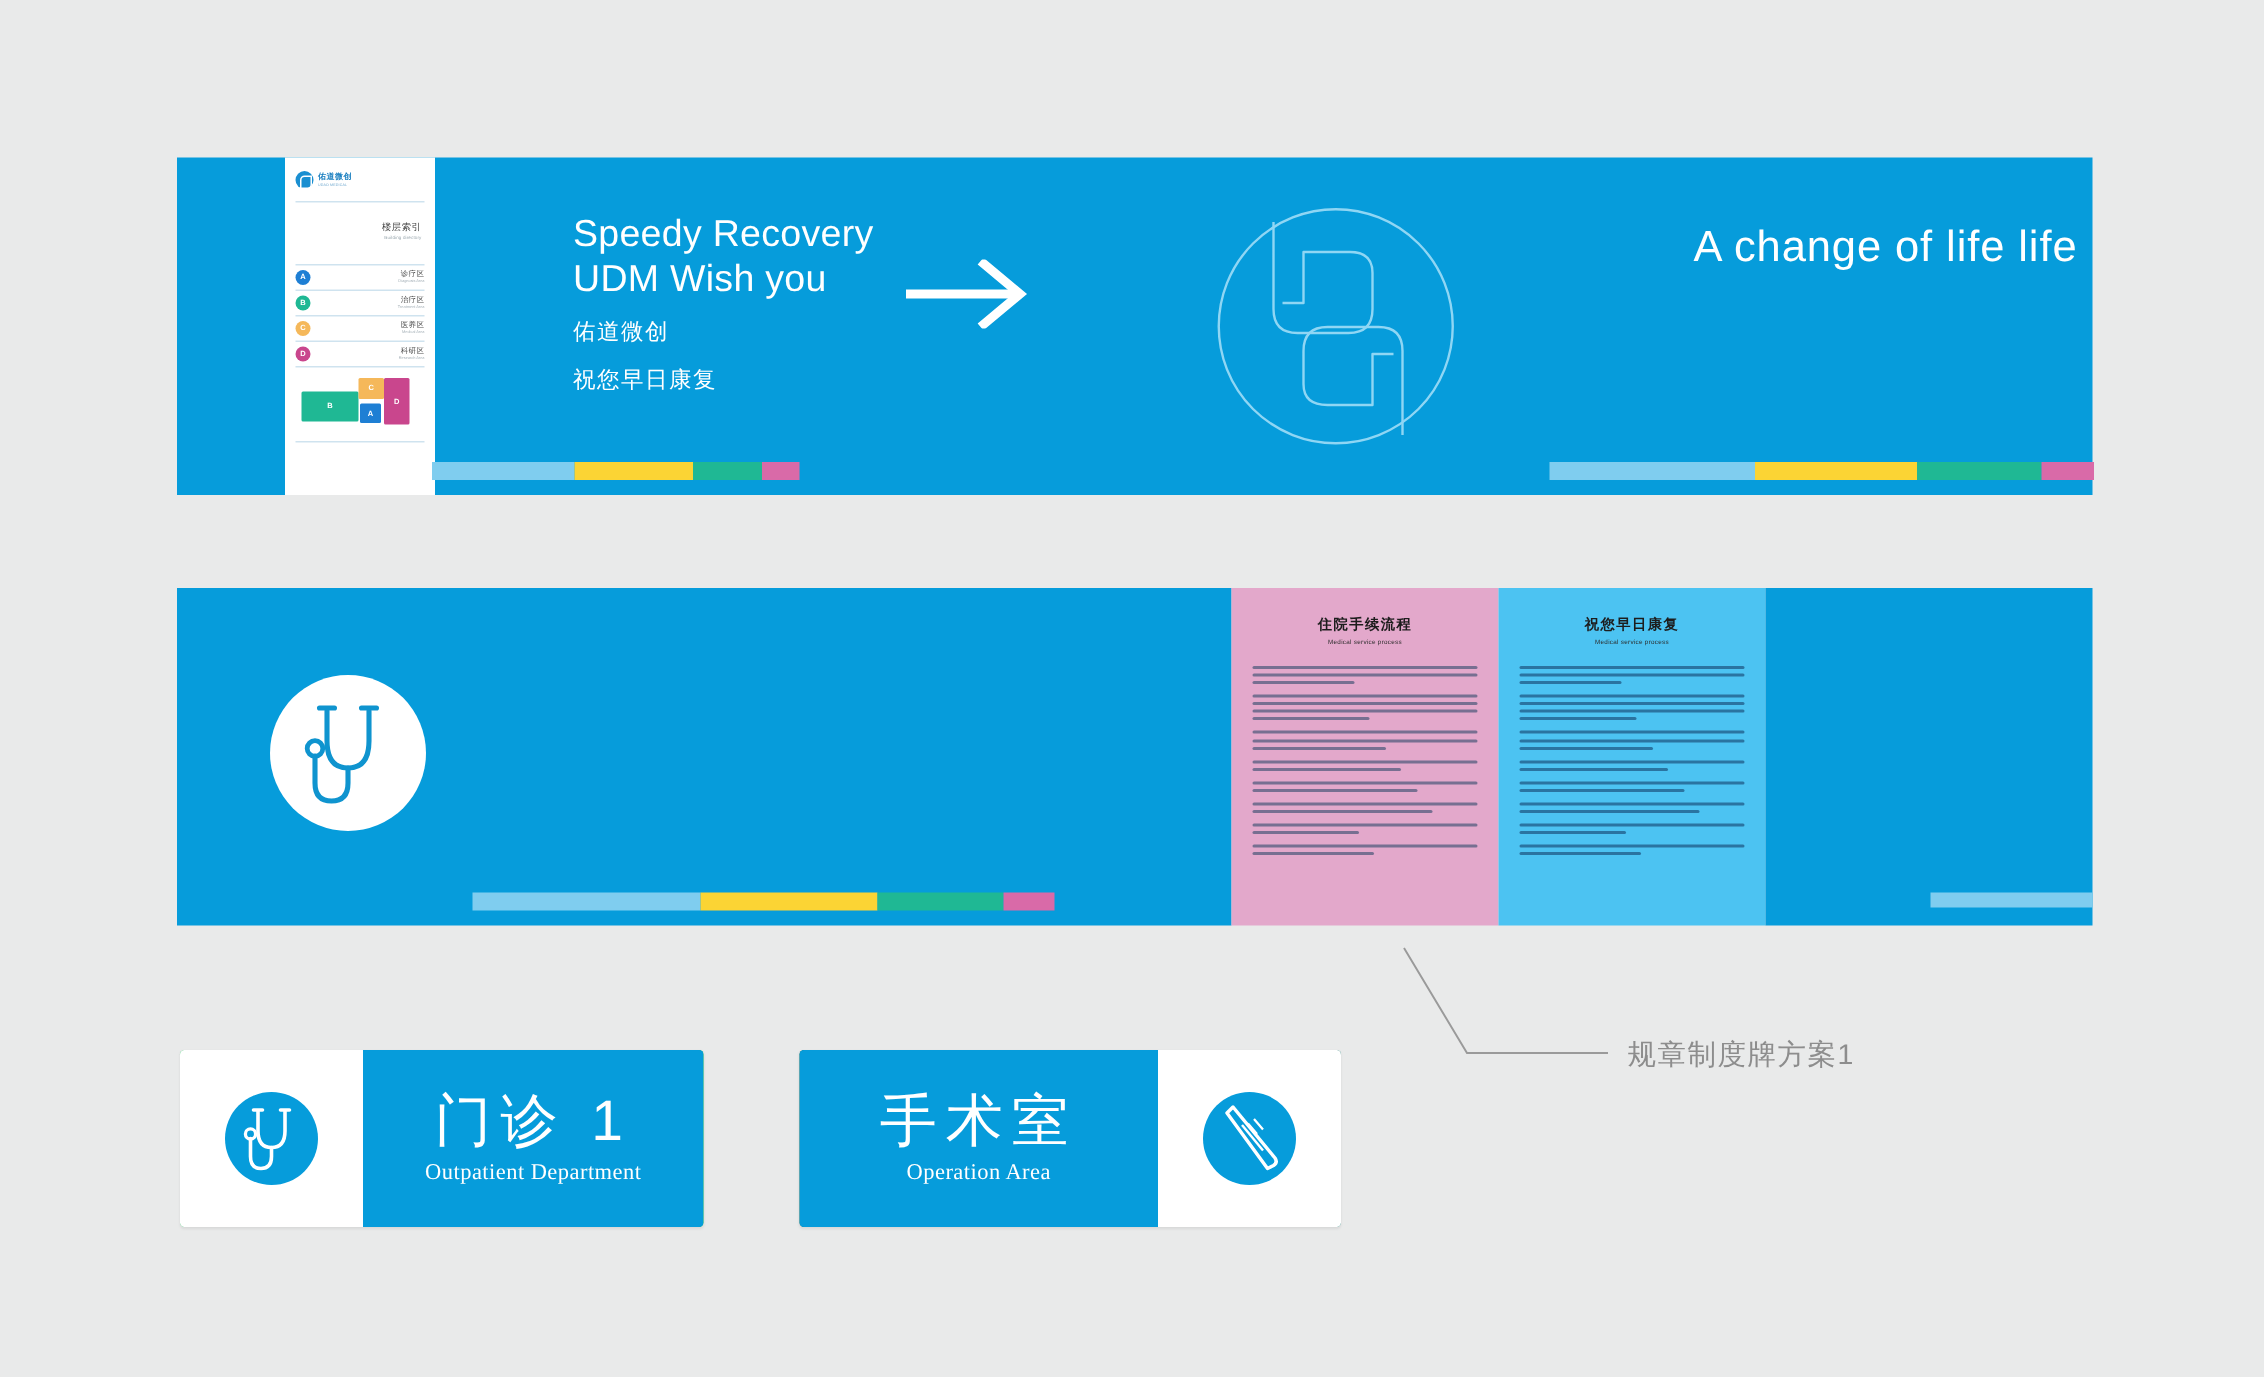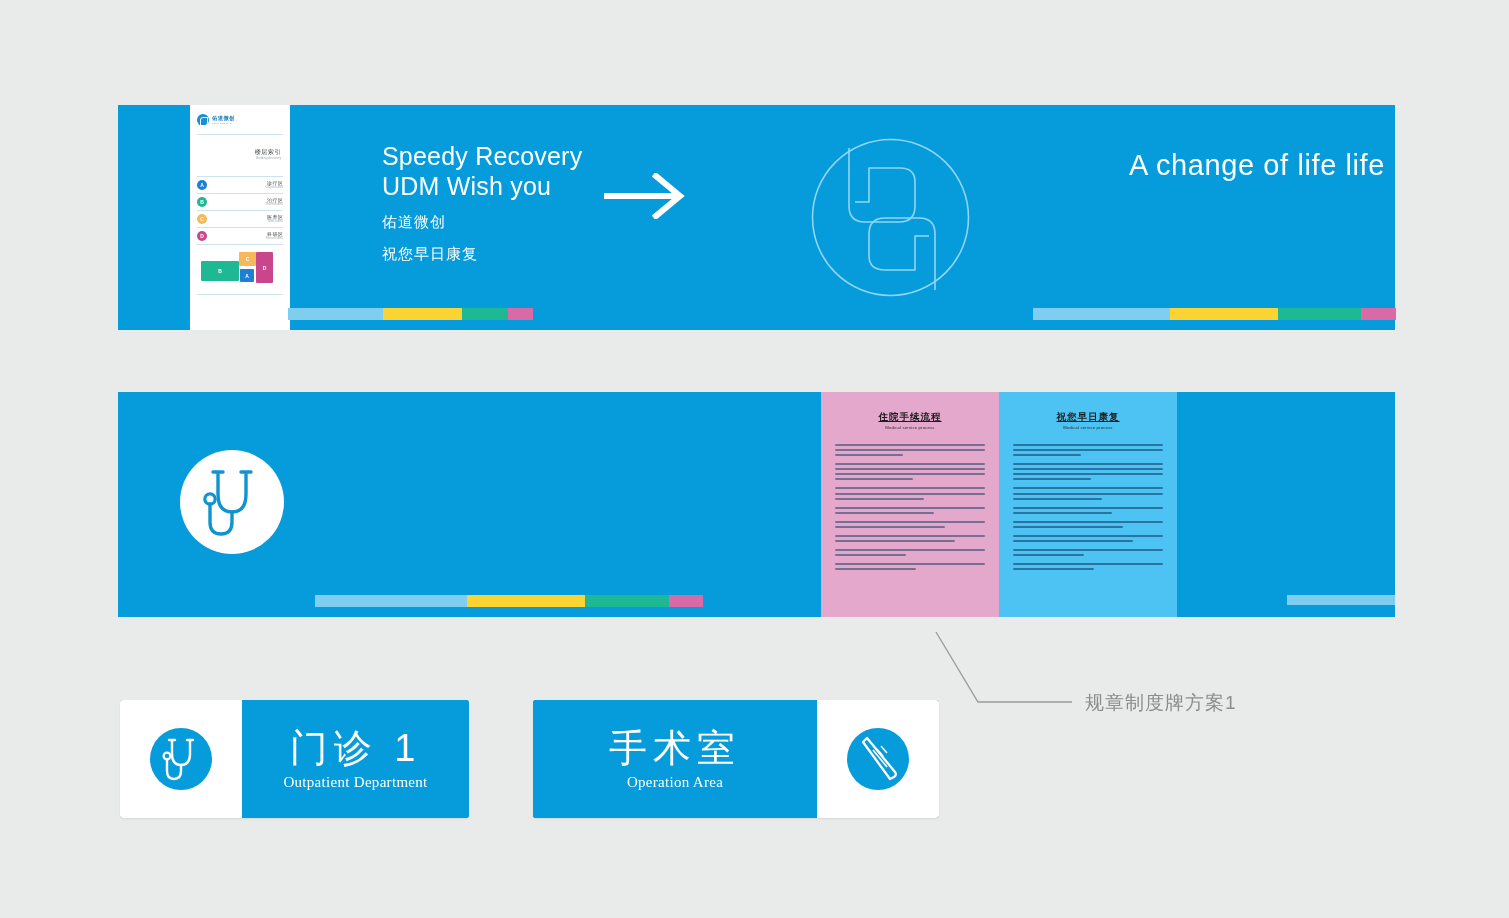--- a/index.html
+++ b/index.html
@@ -91,21 +91,21 @@
   #steth-circle {
     position: absolute; left: 62px; top: 58px; width: 104px; height: 104px;
     background: #fff; border-radius: 50%;
   }
   .rule-panel { position: absolute; top: 0; height: 225px; padding: 18px 14px 0 14px; }
   #panel-pink { left: 703px; width: 178px; background: #e3a8cb; }
   #panel-blue { left: 881px; width: 178px; background: #4cc3f2; }
   #panel-plain { left: 1059px; width: 218px; background: #069cdb; }
   .rule-panel .p-title {
     text-align: center; font-size: 9.5px; font-weight: bold; color: #1d1d1d;
-    letter-spacing: 1px; line-height: 13px; text-decoration: underline;
+    letter-spacing: 1px; line-height: 13px;
   }
   .rule-panel .p-sub {
     text-align: center; font-size: 4.2px; color: #2b2b2b; letter-spacing: .2px;
     line-height: 7px; margin-top: 1px;
   }
   .rule-panel .p-body { margin-top: 13px; }
   .rule-panel .p-para { margin-bottom: 7px; }
   .rule-panel .p-line {
     height: 2px; background: #1f3f63; opacity: .55; margin-bottom: 3.1px; border-radius: 1px;
   }
@@ -114,21 +114,21 @@
   
   #callout-label {
     position: absolute; left: 1085px; top: 690px;
     font-size: 19px; color: #8d8d8d; letter-spacing: 1px;
   }
 
   
   .sign { position: absolute; height: 118px; display: flex; border-radius: 3px; overflow: hidden;
           box-shadow: 0 1px 2px rgba(0,0,0,.08); }
   #sign1 { left: 120px; top: 700px; width: 349px; background: #22c55e; }
-  #sign2 { left: 533px; top: 700px; width: 406px; background: #0f766e; }
+  #sign2 { left: 533px; top: 700px; width: 361px; background: #0f766e; }
   .sign .icon-pane { width: 122px; display: flex; align-items: center; justify-content: center; background:#fff; }
   .sign .text-pane {
     flex: 1; background: #069cdb; color: #fff;
     display: flex; flex-direction: column; align-items: center; justify-content: center;
   }
   .sign .text-pane .cn { font-size: 38px; letter-spacing: 6px; line-height: 44px; font-weight: 400; }
   .sign .text-pane .en { font-size: 15px; line-height: 20px; margin-top: 2px; letter-spacing: .3px; font-family: Liberation Serif, serif; }
   .icon-badge { width: 62px; height: 62px; border-radius: 50%; background: #069cdb; position: relative; }
 </style>
 </head>

